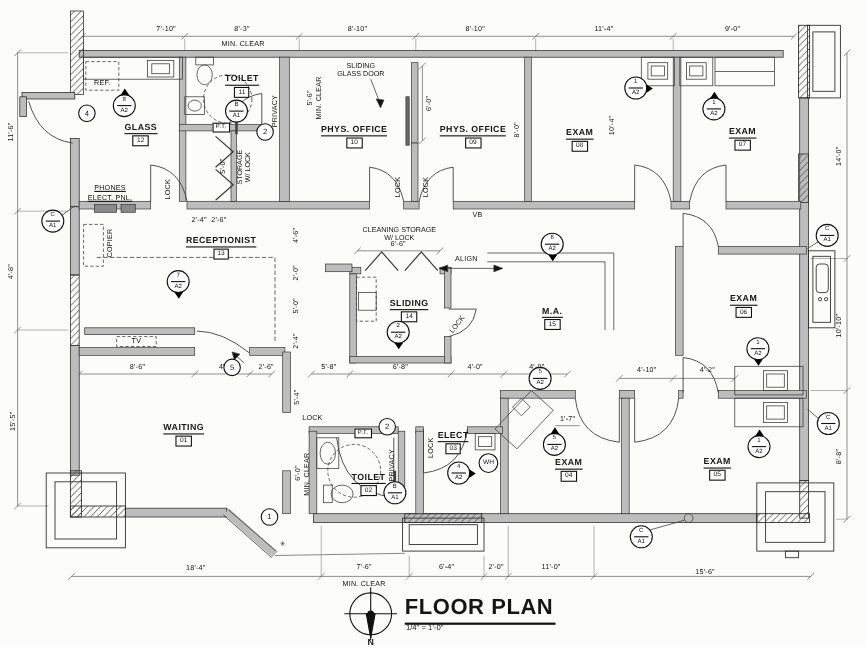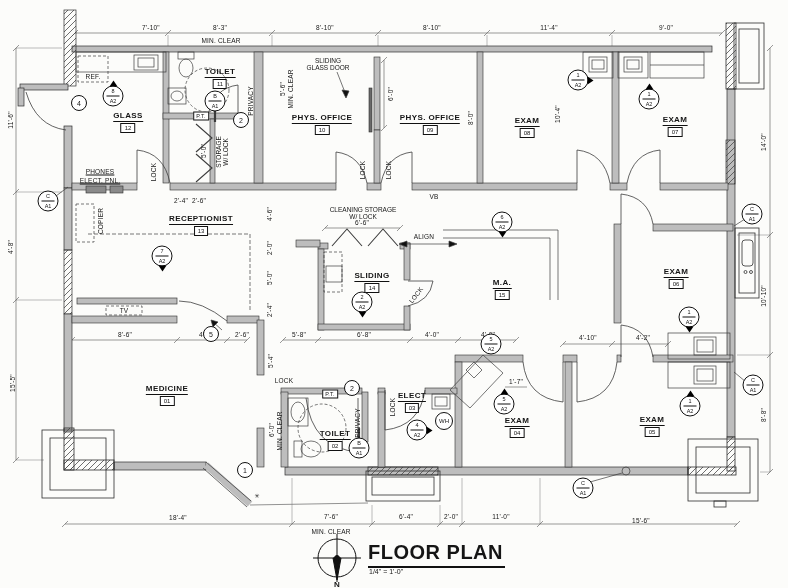--- a/index.html
+++ b/index.html
@@ -340,21 +340,21 @@
   </div>
 <div class="room" style="left:502px;top:289px">
     <span class="rname">M.A.</span>
     <span class="rnum">15</span>
   </div>
 <div class="room" style="left:676px;top:278px">
     <span class="rname">EXAM</span>
     <span class="rnum">06</span>
   </div>
 <div class="room" style="left:167px;top:395px">
-    <span class="rname">MEDICINE</span>
+    <span class="rname">WAITING</span>
     <span class="rnum">01</span>
   </div>
 <div class="room" style="left:335px;top:440px">
     <span class="rname">TOILET</span>
     <span class="rnum">02</span>
   </div>
 <div class="room" style="left:412px;top:402px">
     <span class="rname">ELECT</span>
     <span class="rnum">03</span>
   </div>

